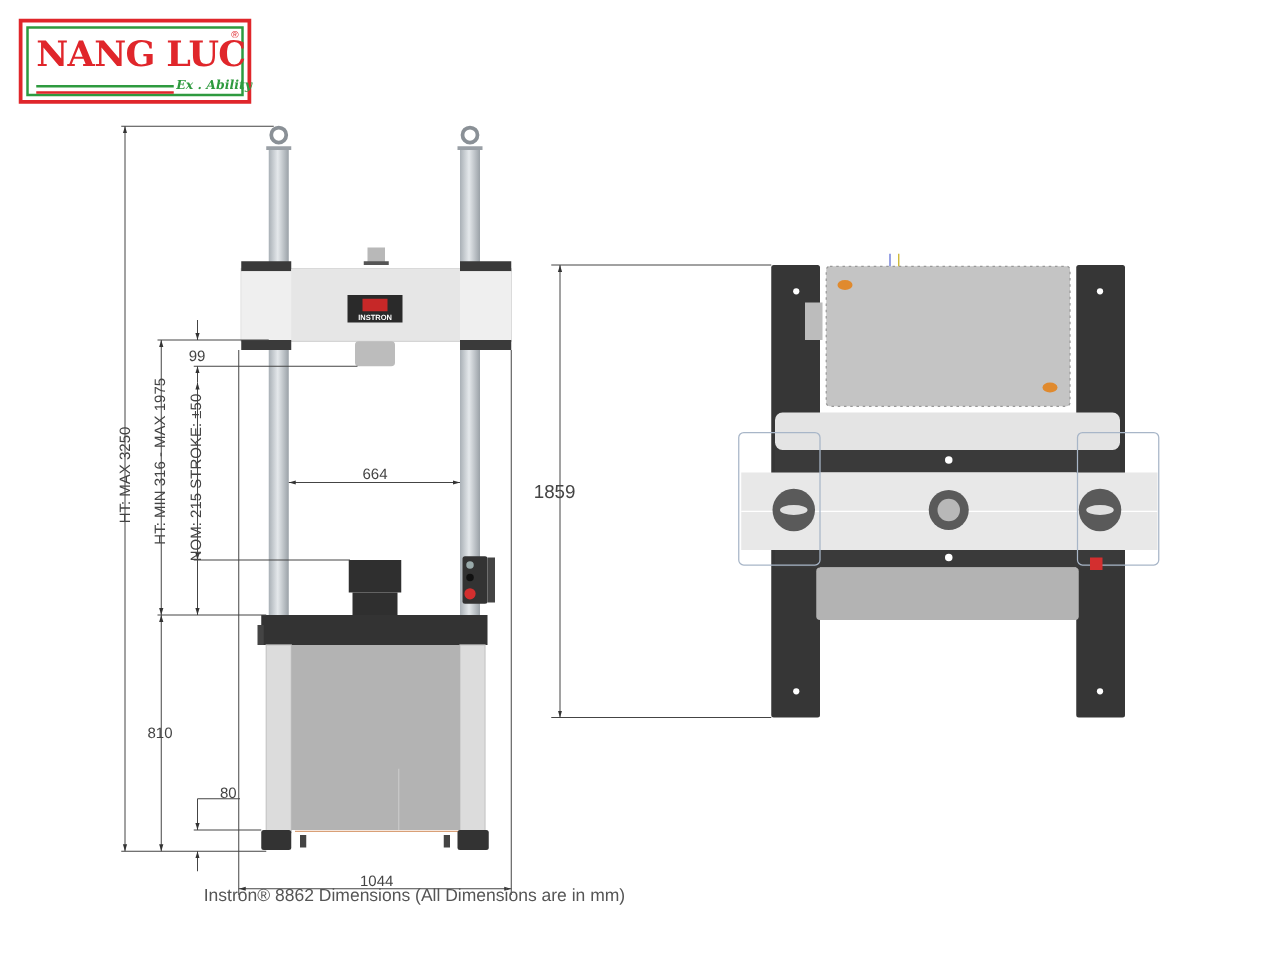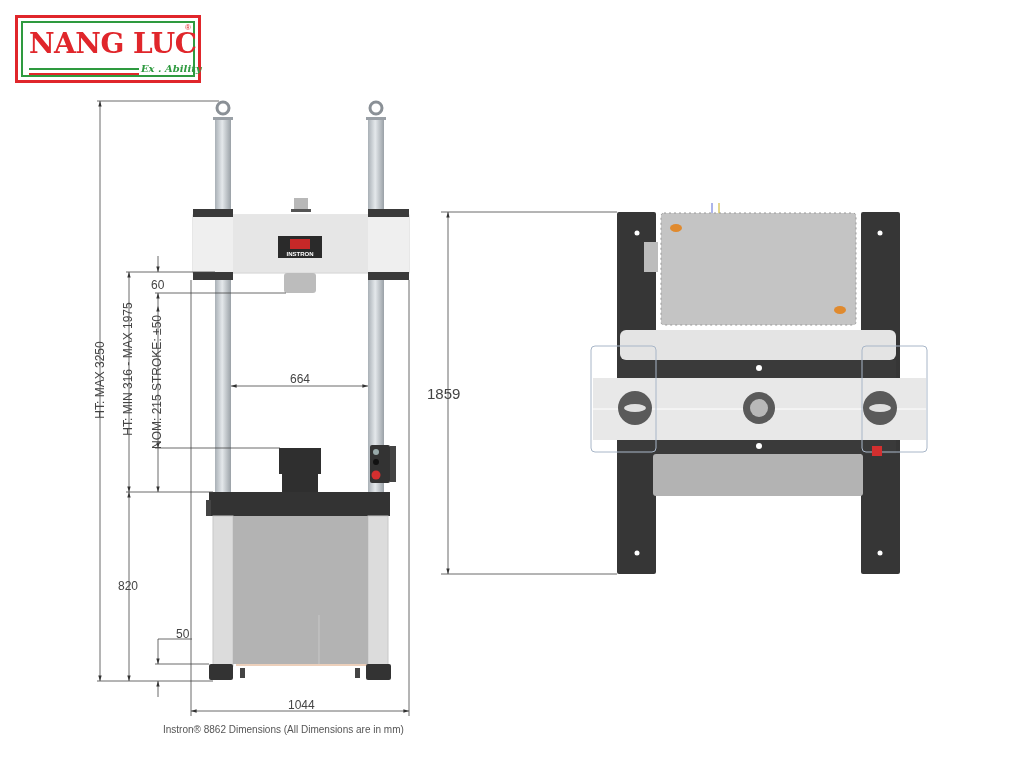--- a/index.html
+++ b/index.html
@@ -7,21 +7,21 @@
   .abs{position:absolute;}
   .logo{left:15px;top:15px;width:186px;height:68px;border:3px solid #e0262b;box-sizing:border-box;background:#fff;}
   .logo-inner{position:absolute;left:3px;top:3px;right:3px;bottom:3px;border:2px solid #2e9a3f;}
   .logo-text{position:absolute;left:6px;top:6px;font-family:"DejaVu Serif",serif;font-weight:bold;font-size:28px;color:#e0262b;letter-spacing:-0.5px;line-height:30px;white-space:nowrap;}
   .logo-reg{position:absolute;right:2px;top:0px;font-size:8px;color:#e0262b;}
   .logo-line1{position:absolute;left:6px;top:45px;width:110px;height:2px;background:#2e9a3f;}
   .logo-line2{position:absolute;left:6px;top:50px;width:110px;height:2px;background:#e0262b;}
   .logo-sub{position:absolute;left:118px;top:40px;font-family:"DejaVu Serif",serif;font-style:italic;font-size:10px;color:#2e9a3f;font-weight:bold;white-space:nowrap;}
   .dim{font-size:12px;color:#444;white-space:nowrap;}
   .vtext{transform:rotate(-90deg);transform-origin:center center;}
-  .caption{left:163px;top:724px;font-size:10px;color:#555;white-space:nowrap;}
+  .caption{left:163px;top:708px;font-size:14px;color:#555;white-space:nowrap;}
   svg{position:absolute;left:0;top:0;}
 </style>
 </head>
 <body>
 
 <div class="abs logo">
   <div class="logo-inner">
     <div class="logo-text">NANG LUC</div>
     <div class="logo-reg">®</div>
     <div class="logo-line1"></div>
@@ -181,20 +181,20 @@
   <g stroke="#444" stroke-width="0.8" fill="none">
     <line x1="441" y1="212" x2="617" y2="212"></line>
     <line x1="441" y1="574" x2="617" y2="574"></line>
     <line x1="448" y1="212" x2="448" y2="574" marker-start="url(#arr)" marker-end="url(#arr)"></line>
   </g>
 </svg>
 
 <div class="abs dim vtext" style="left:40px;top:373px;width:120px;text-align:center;">HT: MAX 3250</div>
 <div class="abs dim vtext" style="left:48px;top:362px;width:160px;text-align:center;">HT: MIN 316 - MAX 1975</div>
 <div class="abs dim vtext" style="left:77px;top:375px;width:160px;text-align:center;">NOM: 215 STROKE: ±50</div>
-<div class="abs dim" style="left:151px;top:278px;">60</div>
+<div class="abs dim" style="left:151px;top:278px;">99</div>
 <div class="abs dim" style="left:290px;top:372px;text-align:right;">664</div>
-<div class="abs dim" style="left:118px;top:579px;">820</div>
-<div class="abs dim" style="left:176px;top:627px;">50</div>
+<div class="abs dim" style="left:118px;top:579px;">810</div>
+<div class="abs dim" style="left:176px;top:627px;">80</div>
 <div class="abs dim" style="left:288px;top:698px;">1044</div>
 <div class="abs dim" style="left:427px;top:385px;font-size:15px;">1859</div>
 
 <div class="abs caption">Instron®  8862 Dimensions (All Dimensions are in mm)</div>
 
 </body></html>

